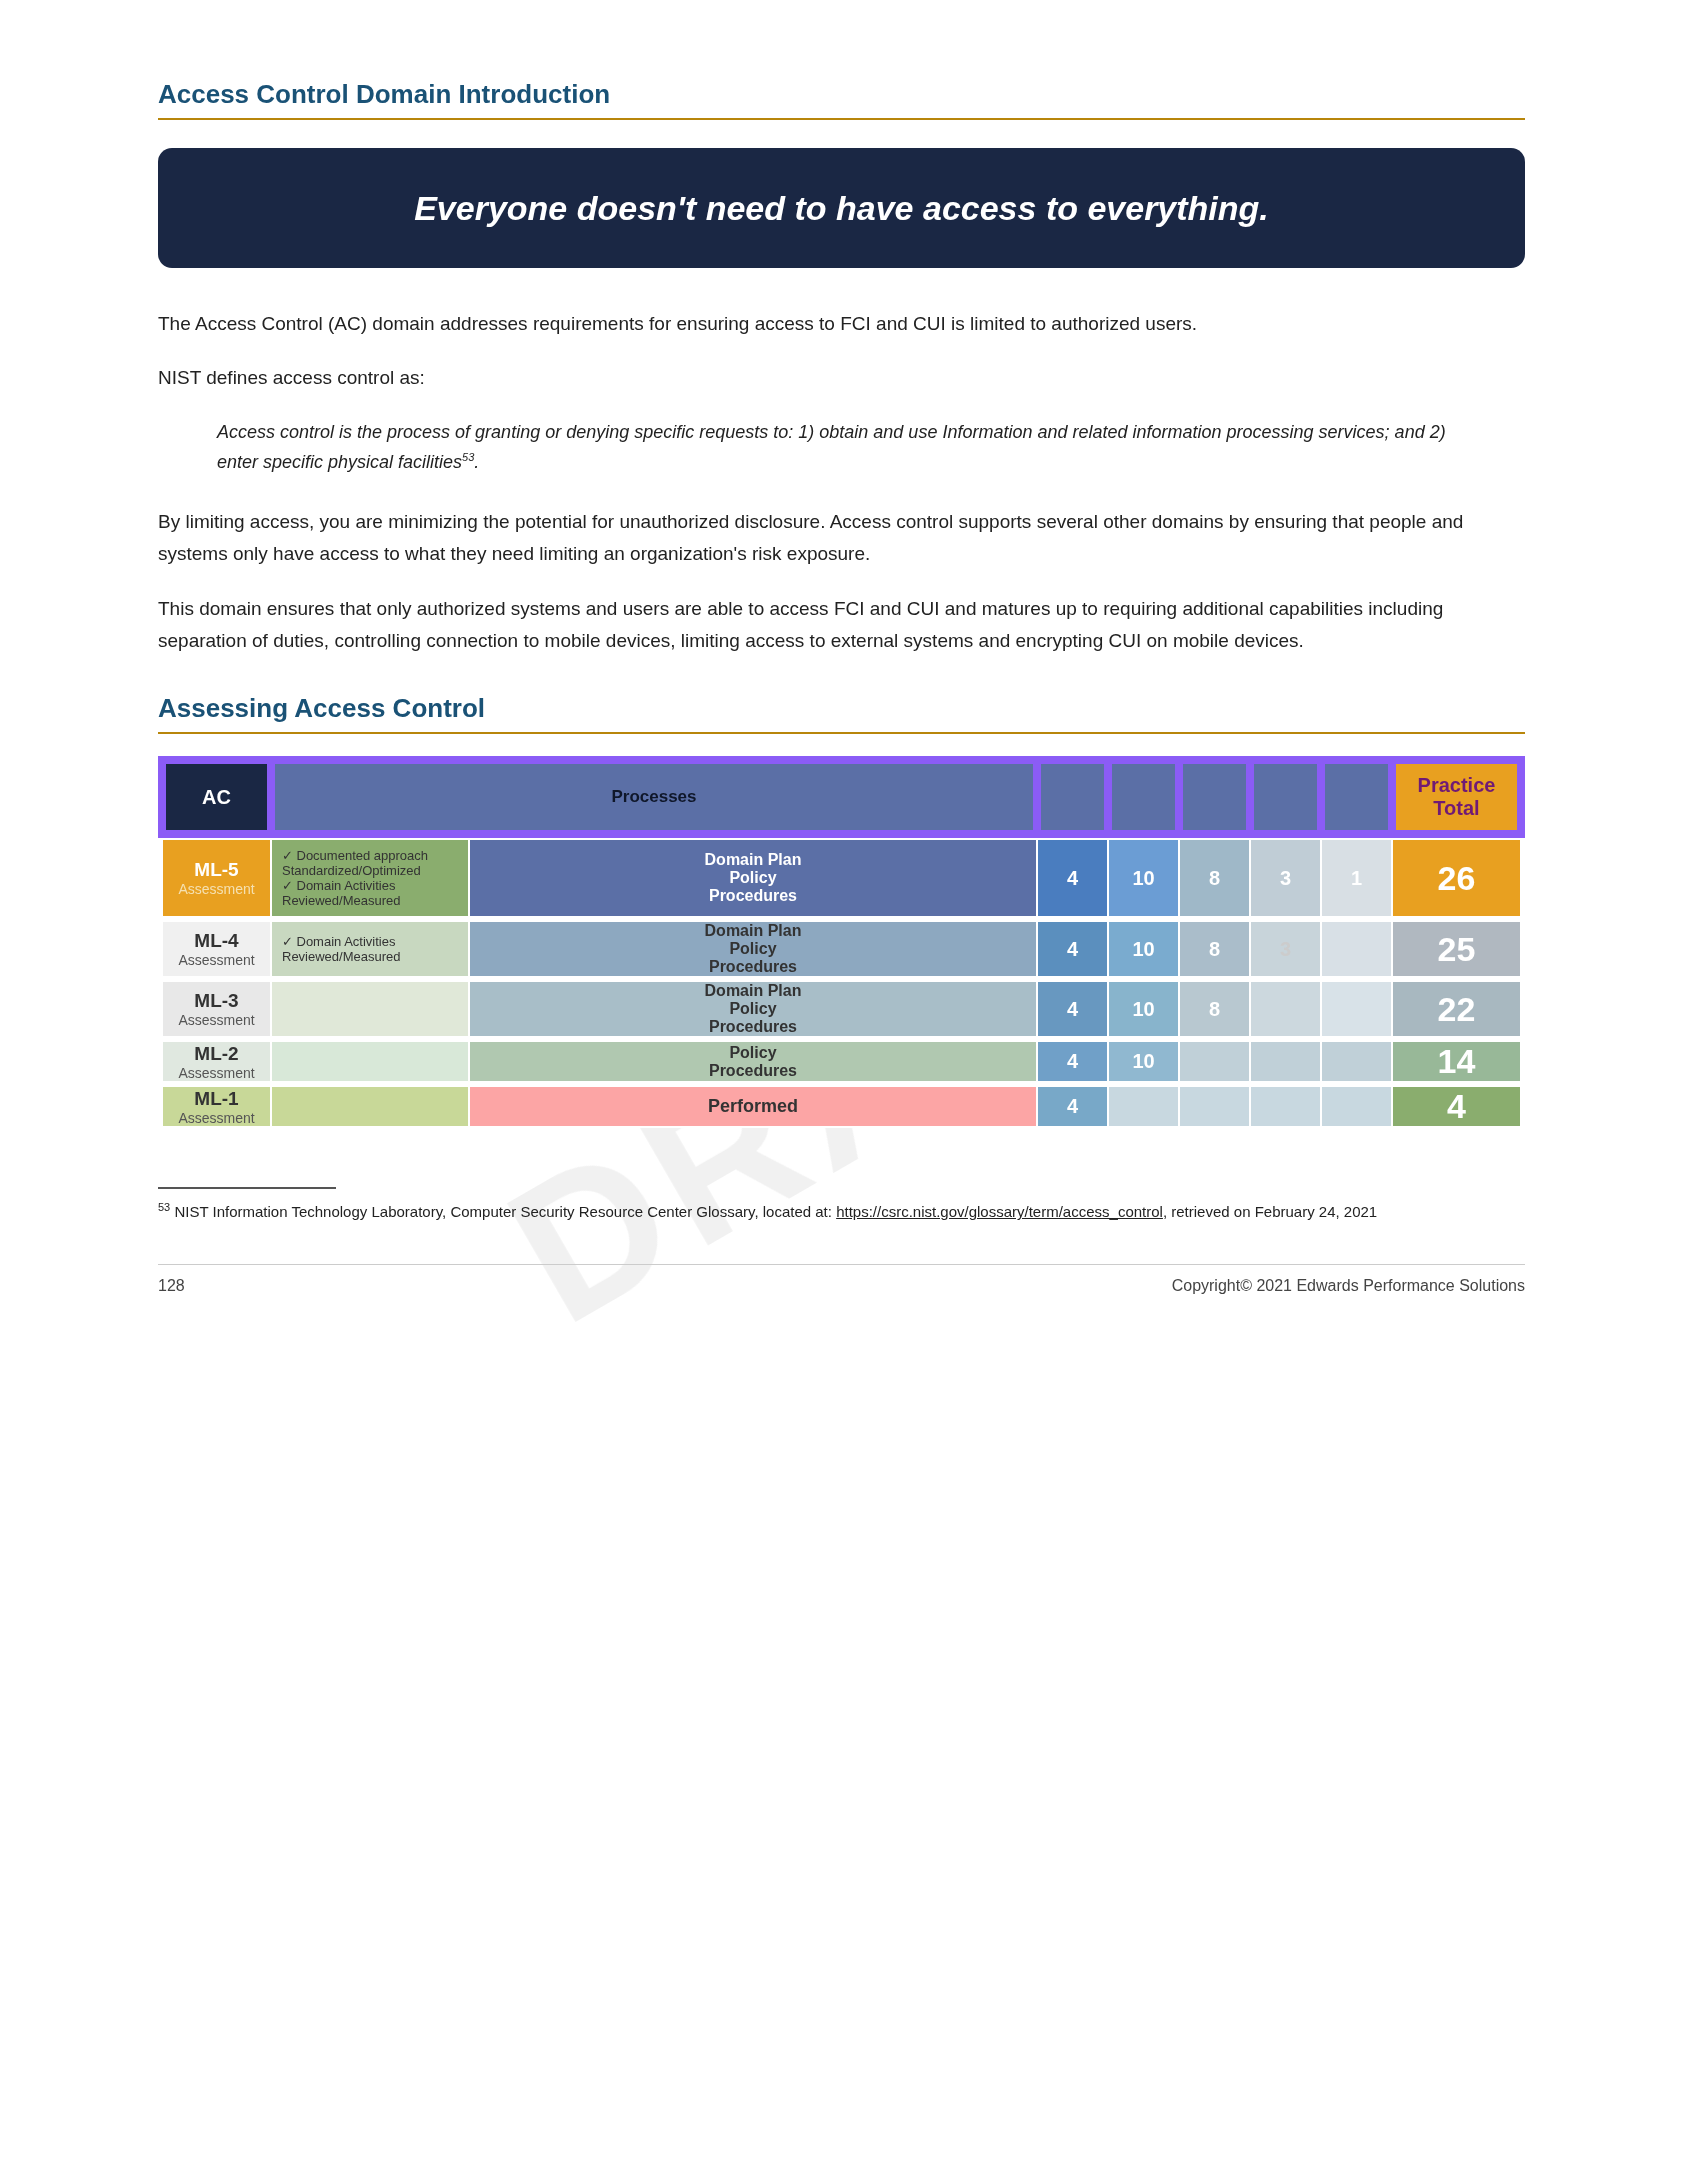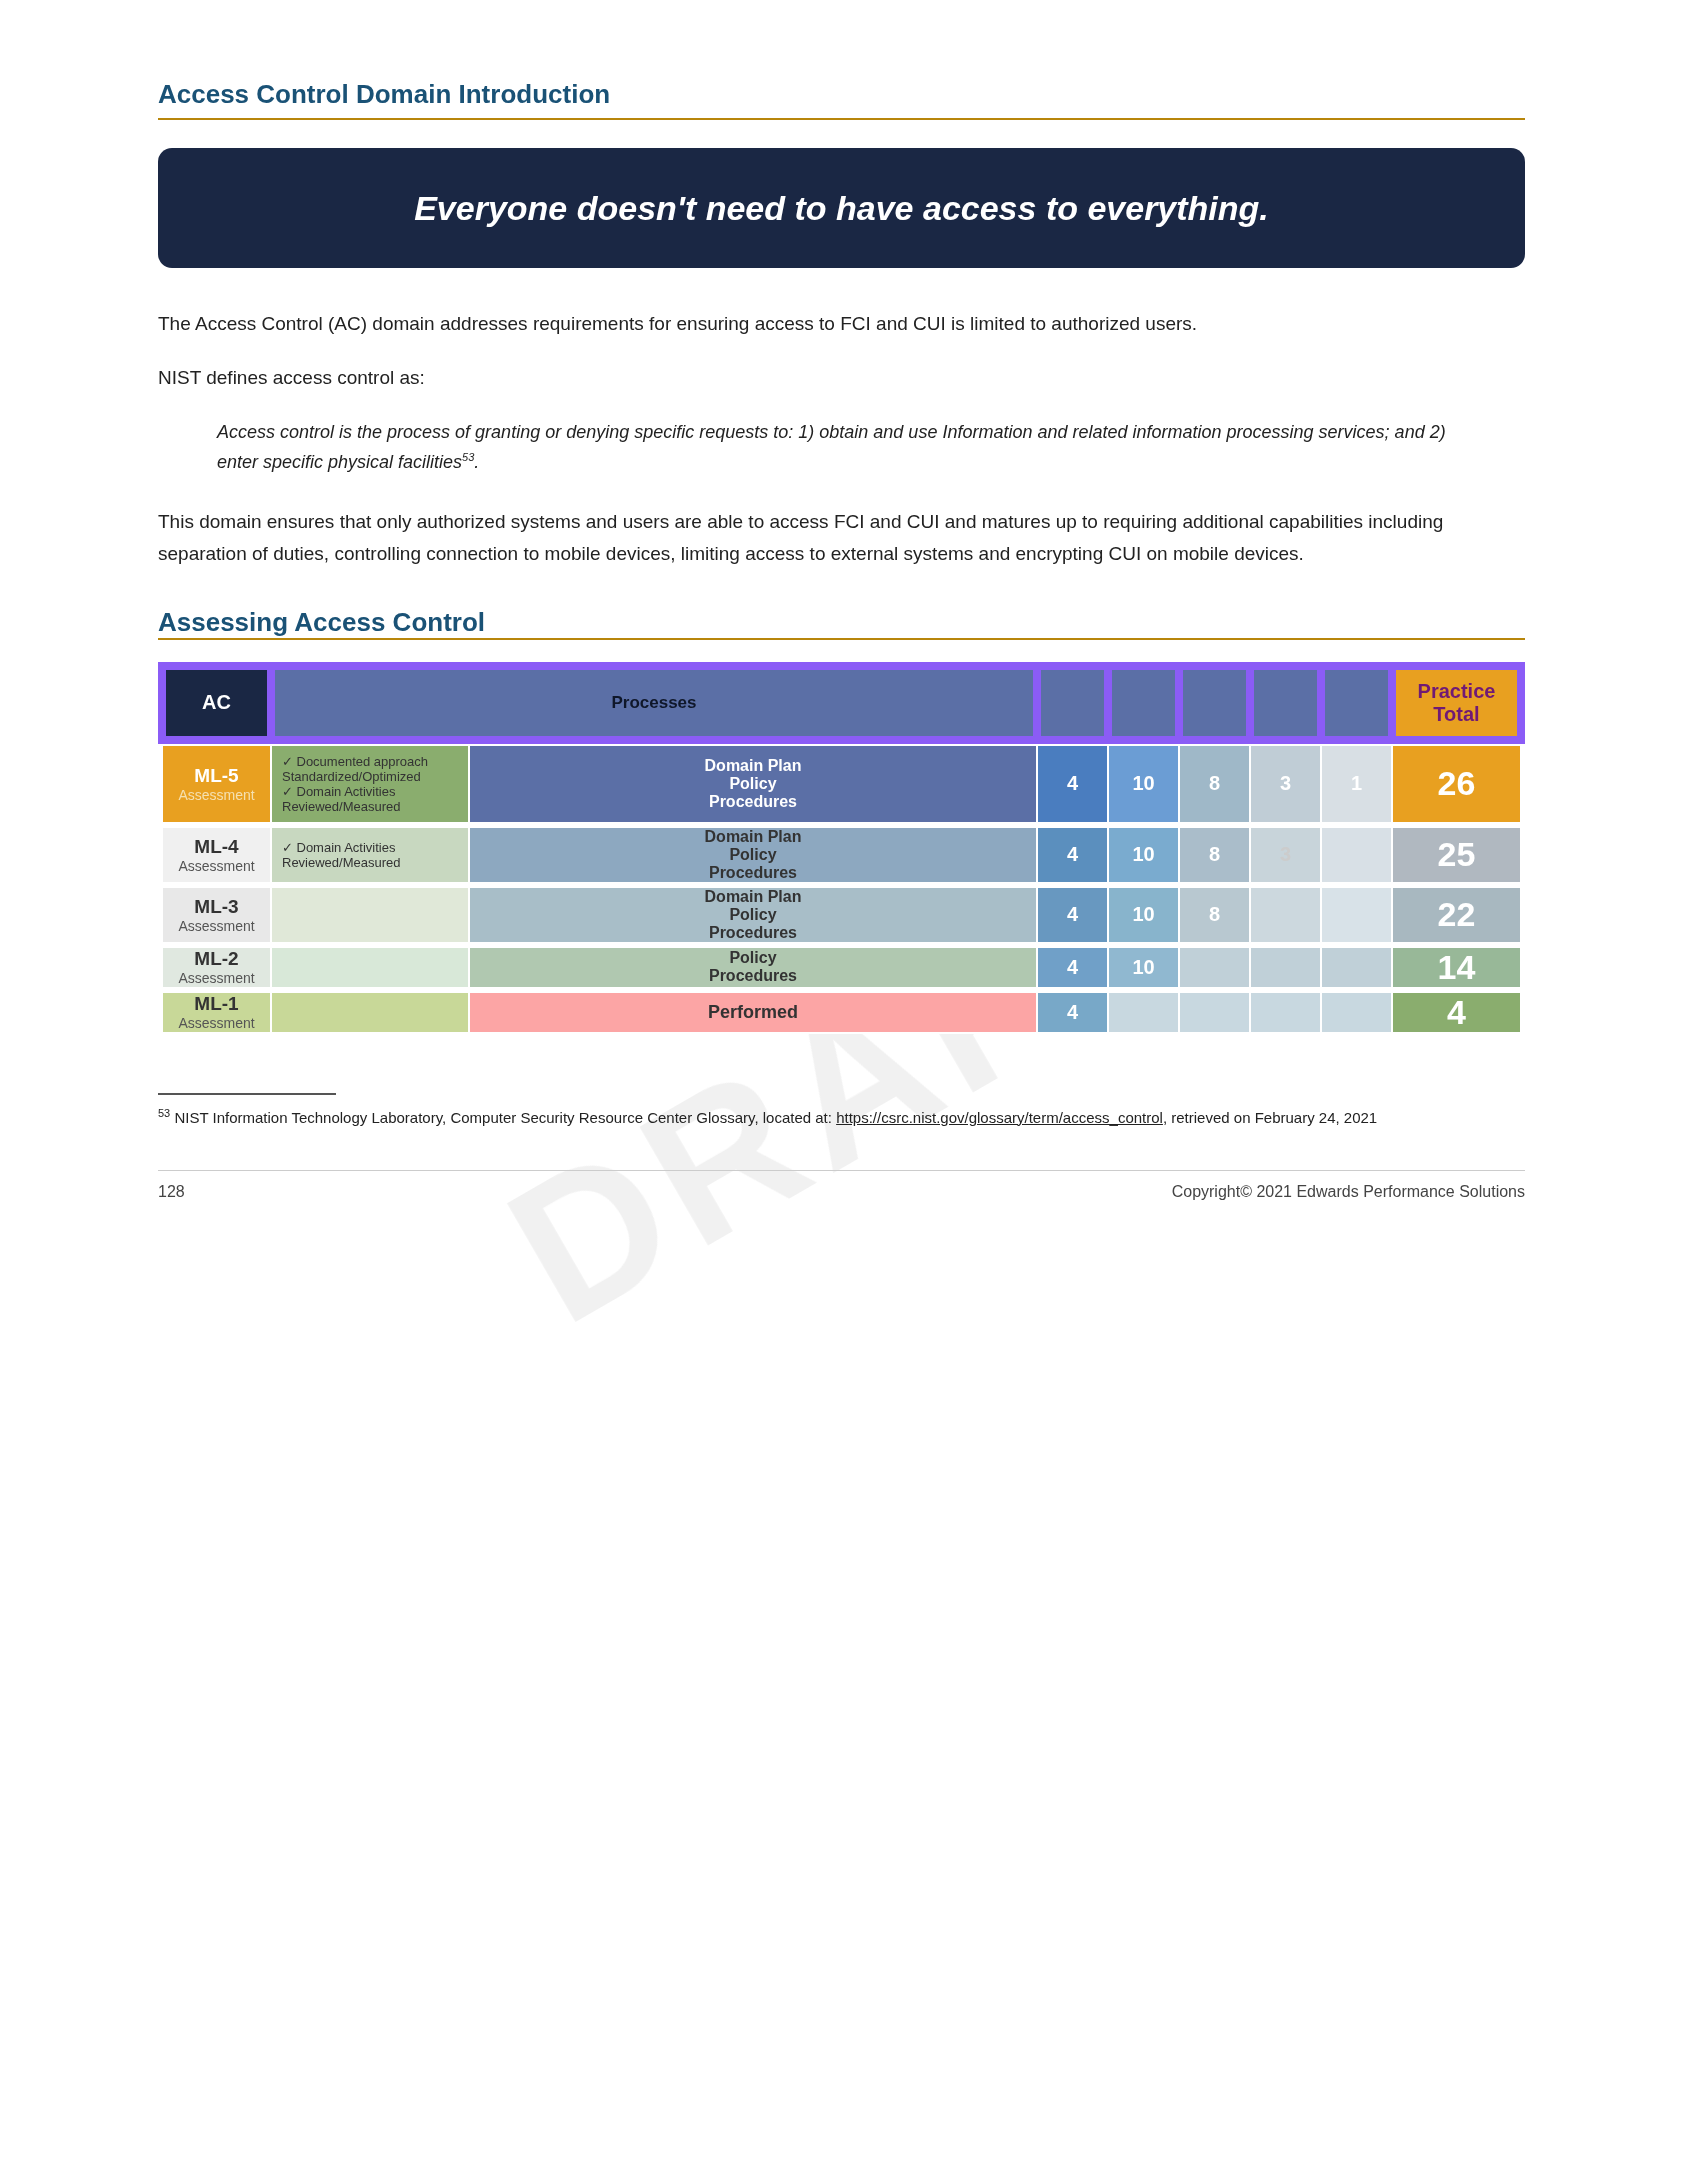--- a/index.html
+++ b/index.html
@@ -77,21 +77,21 @@
       color: #222;
     }
 
     
     .assessing-heading {
       font-family: 'Arial Black', Arial, sans-serif;
       font-size: 26px;
       font-weight: 900;
       color: #1a5276;
       border-bottom: 2px solid #b8860b;
-      padding-bottom: 0;
+      padding-bottom: 8px;
       margin-bottom: 22px;
       margin-top: 36px;
     }
 
     
     .ac-table {
       width: 100%;
       border-collapse: collapse;
       margin-bottom: 40px;
       font-size: 17px;
@@ -261,20 +261,21 @@
     <p>Everyone doesn't need to have access to everything.</p>
   </div>
 
   <p class="body-text">The Access Control (AC) domain addresses requirements for ensuring access to FCI and CUI is limited to authorized users.</p>
   <p class="body-text">NIST defines access control as:</p>
 
   <p class="block-quote">
     <span>Access control is the process of granting or denying specific requests to: 1) obtain and use Information and related information processing services; and 2) enter specific physical facilities</span><sup>53</sup>.
   </p>
 
+  <p class="body-text">By limiting access, you are minimizing the potential for unauthorized disclosure. Access control supports several other domains by ensuring that people and systems only have access to what they need limiting an organization's risk exposure.</p>
   <p class="body-text">This domain ensures that only authorized systems and users are able to access FCI and CUI and matures up to requiring additional capabilities including separation of duties, controlling connection to mobile devices, limiting access to external systems and encrypting CUI on mobile devices.</p>
 
   <h2 class="assessing-heading">Assessing Access Control</h2>
 
   <table class="ac-table">
     <thead>
       <tr>
         <th class="th-ac">AC</th>
         <th class="th-processes" colspan="2">Processes</th>
         <th class="th-num"></th>

